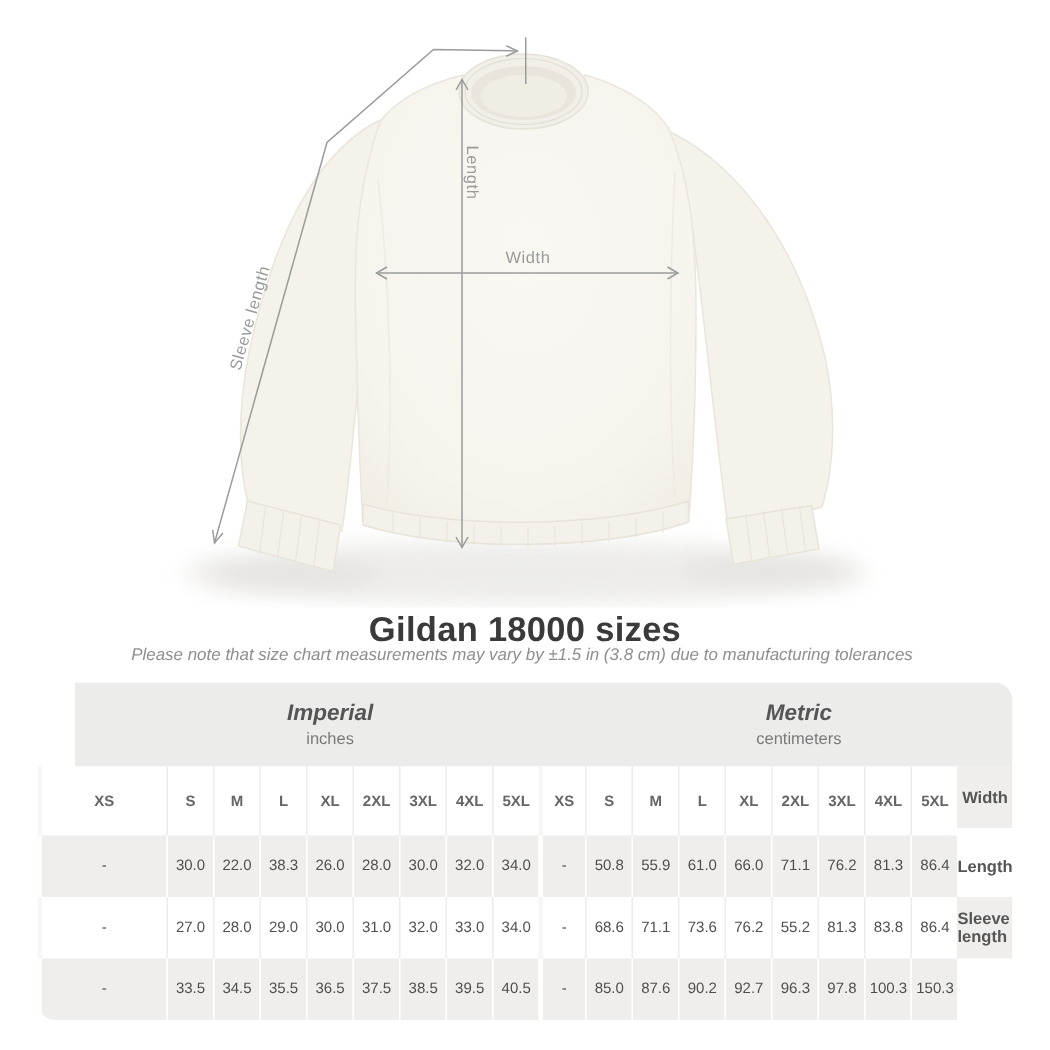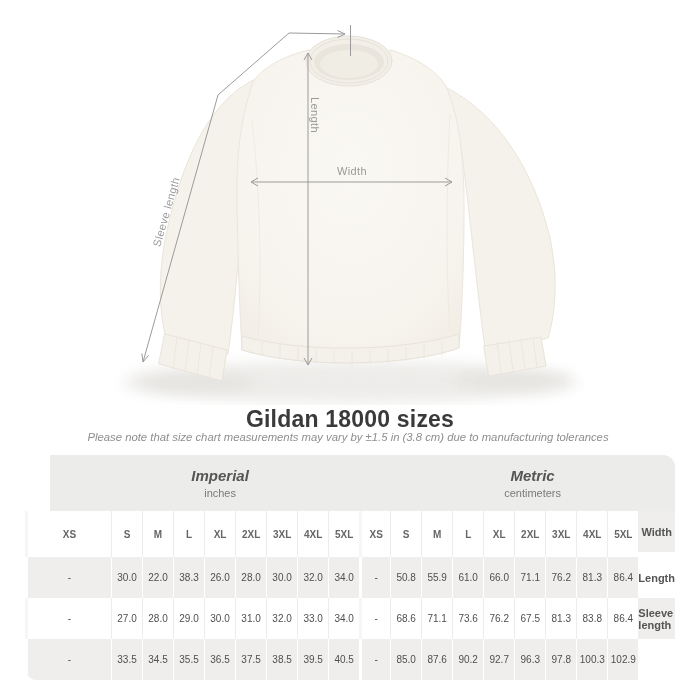--- a/index.html
+++ b/index.html
@@ -174,21 +174,21 @@
     <div class="cell val">30.0</div>
     <div class="cell val">31.0</div>
     <div class="cell val">32.0</div>
     <div class="cell val">33.0</div>
     <div class="cell val">34.0</div>
     <div class="cell val gap">-</div>
     <div class="cell val">68.6</div>
     <div class="cell val">71.1</div>
     <div class="cell val">73.6</div>
     <div class="cell val">76.2</div>
-    <div class="cell val">67.5</div>
+    <div class="cell val">55.2</div>
     <div class="cell val">81.3</div>
     <div class="cell val">83.8</div>
     <div class="cell val">86.4</div>
     <div class="cell rowlabel gray">Sleeve length</div>
     <div class="cell val gray gap">-</div>
     <div class="cell val gray">33.5</div>
     <div class="cell val gray">34.5</div>
     <div class="cell val gray">35.5</div>
     <div class="cell val gray">36.5</div>
     <div class="cell val gray">37.5</div>
@@ -196,14 +196,14 @@
     <div class="cell val gray">39.5</div>
     <div class="cell val gray">40.5</div>
     <div class="cell val gray gap">-</div>
     <div class="cell val gray">85.0</div>
     <div class="cell val gray">87.6</div>
     <div class="cell val gray">90.2</div>
     <div class="cell val gray">92.7</div>
     <div class="cell val gray">96.3</div>
     <div class="cell val gray">97.8</div>
     <div class="cell val gray">100.3</div>
-    <div class="cell val gray">102.9</div>
+    <div class="cell val gray">150.3</div>
   </div>
 
 </body></html>

